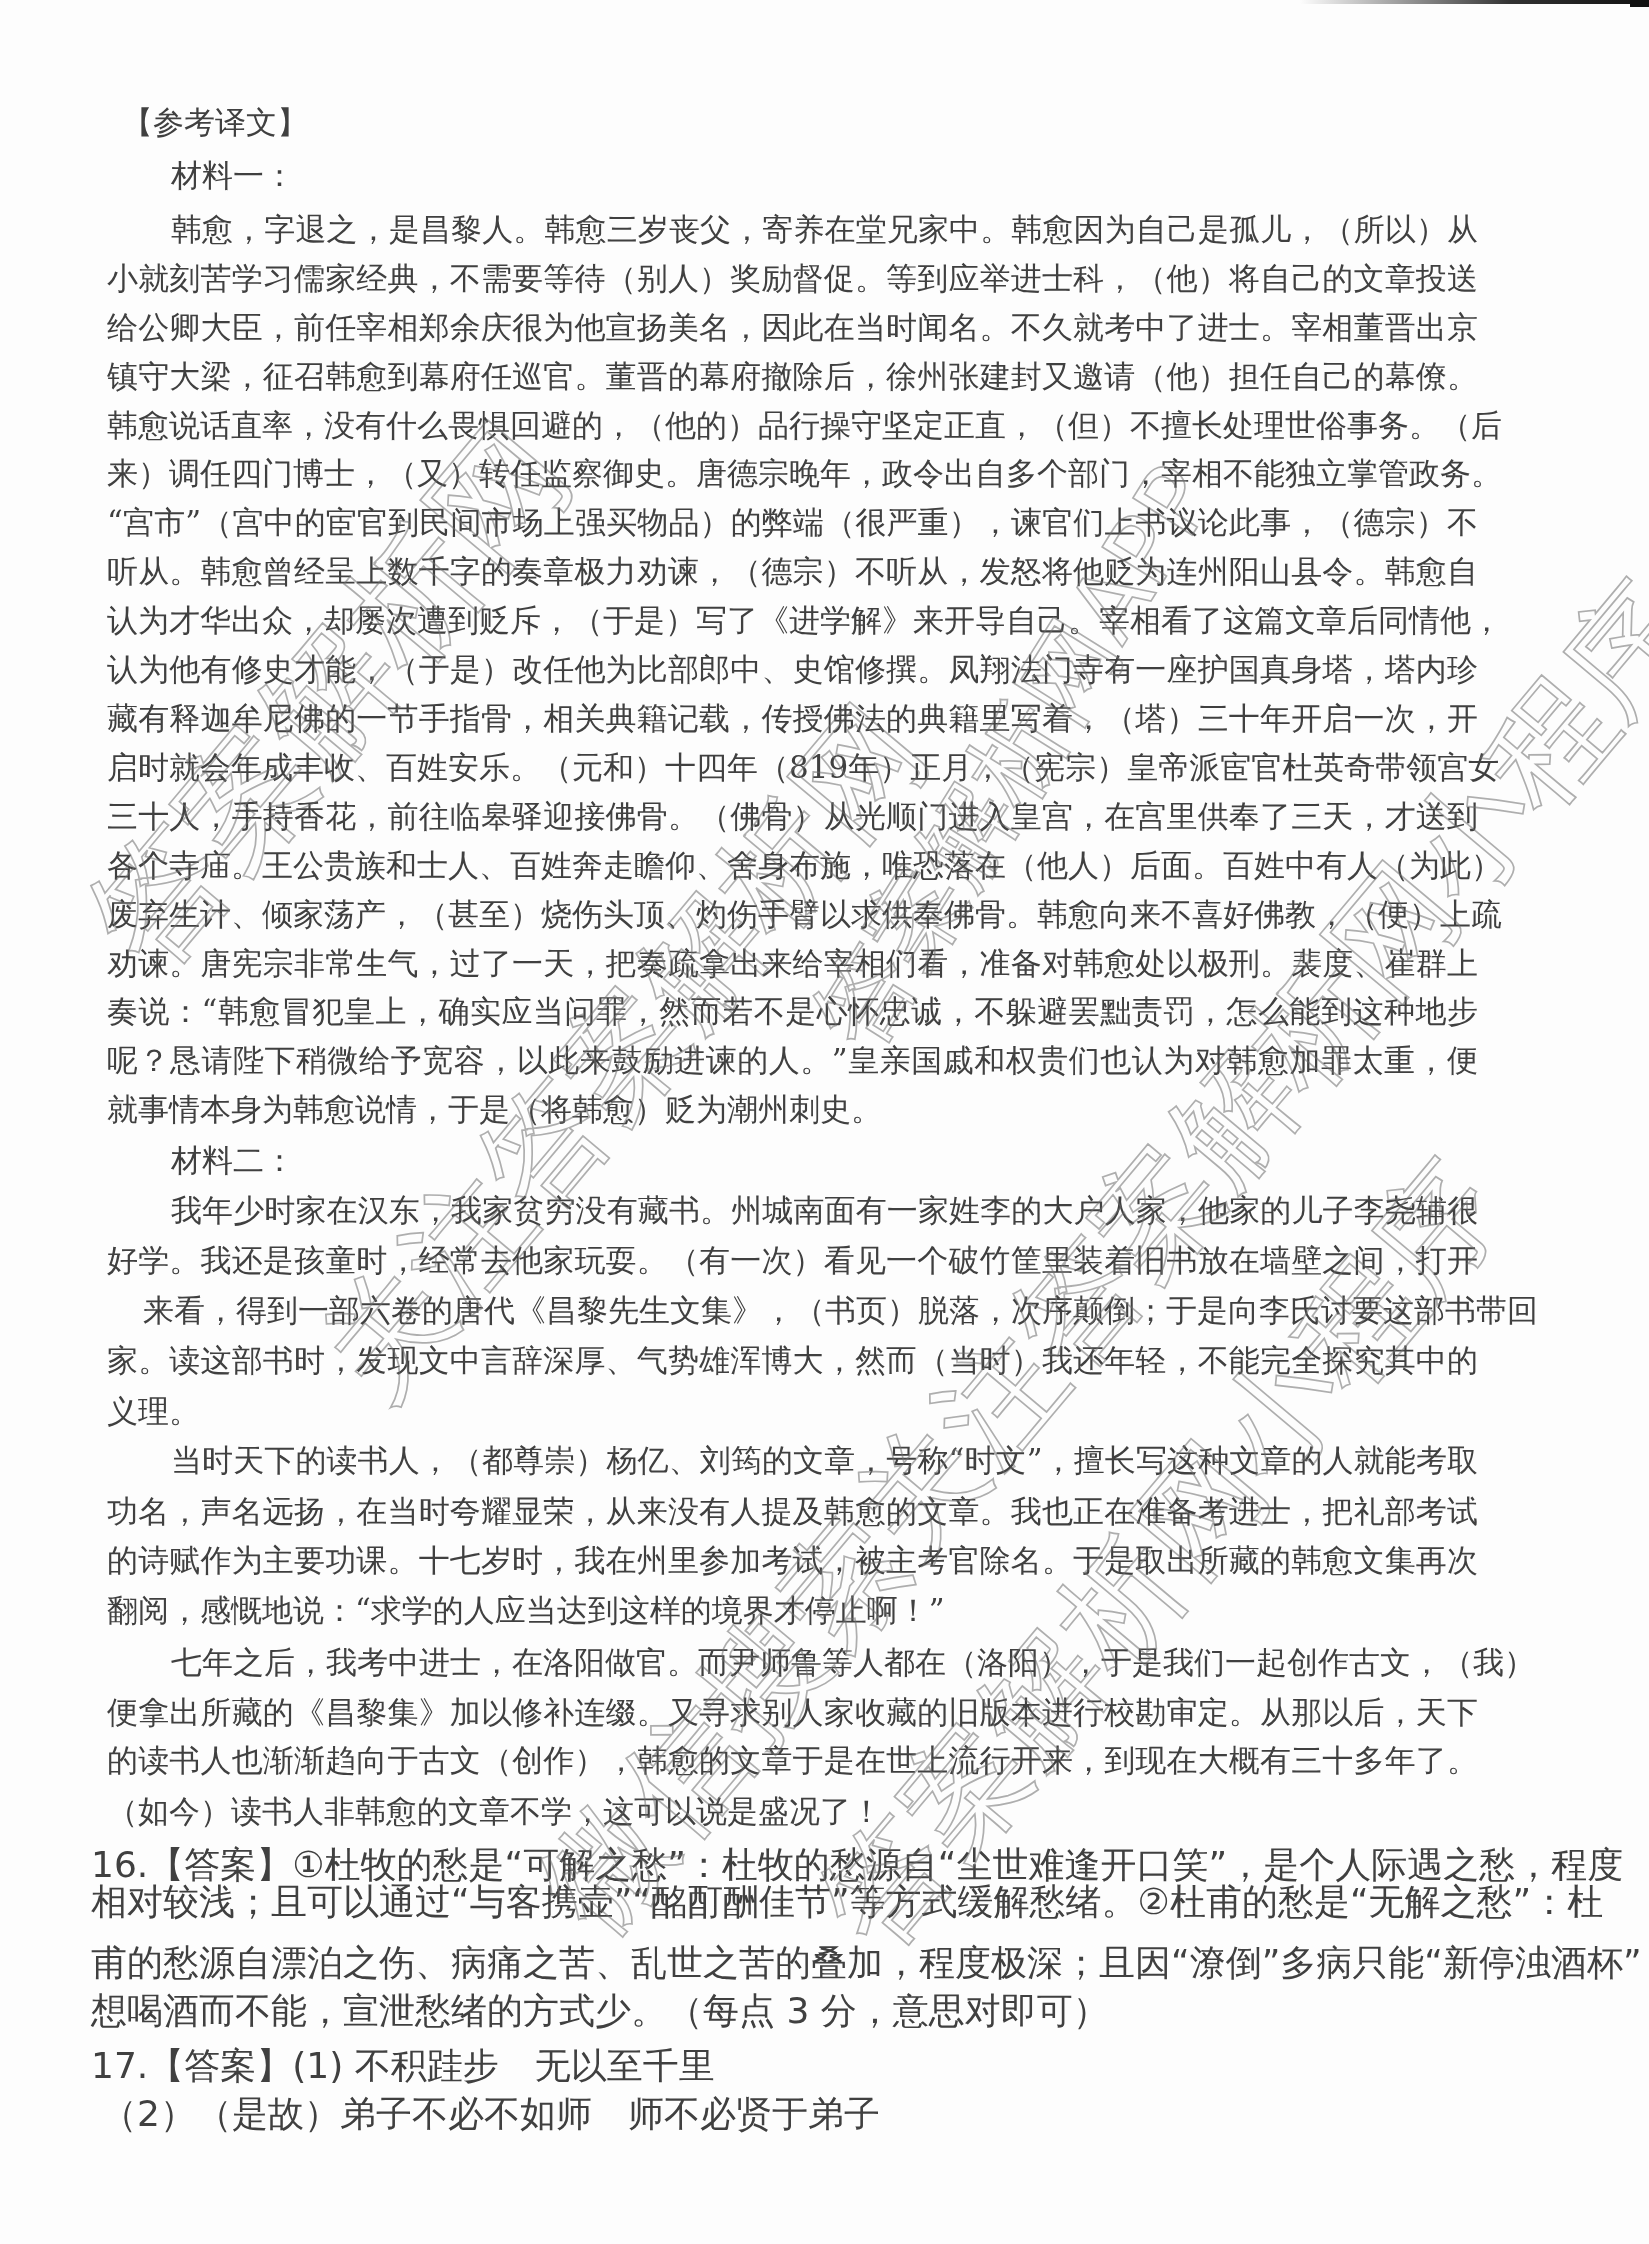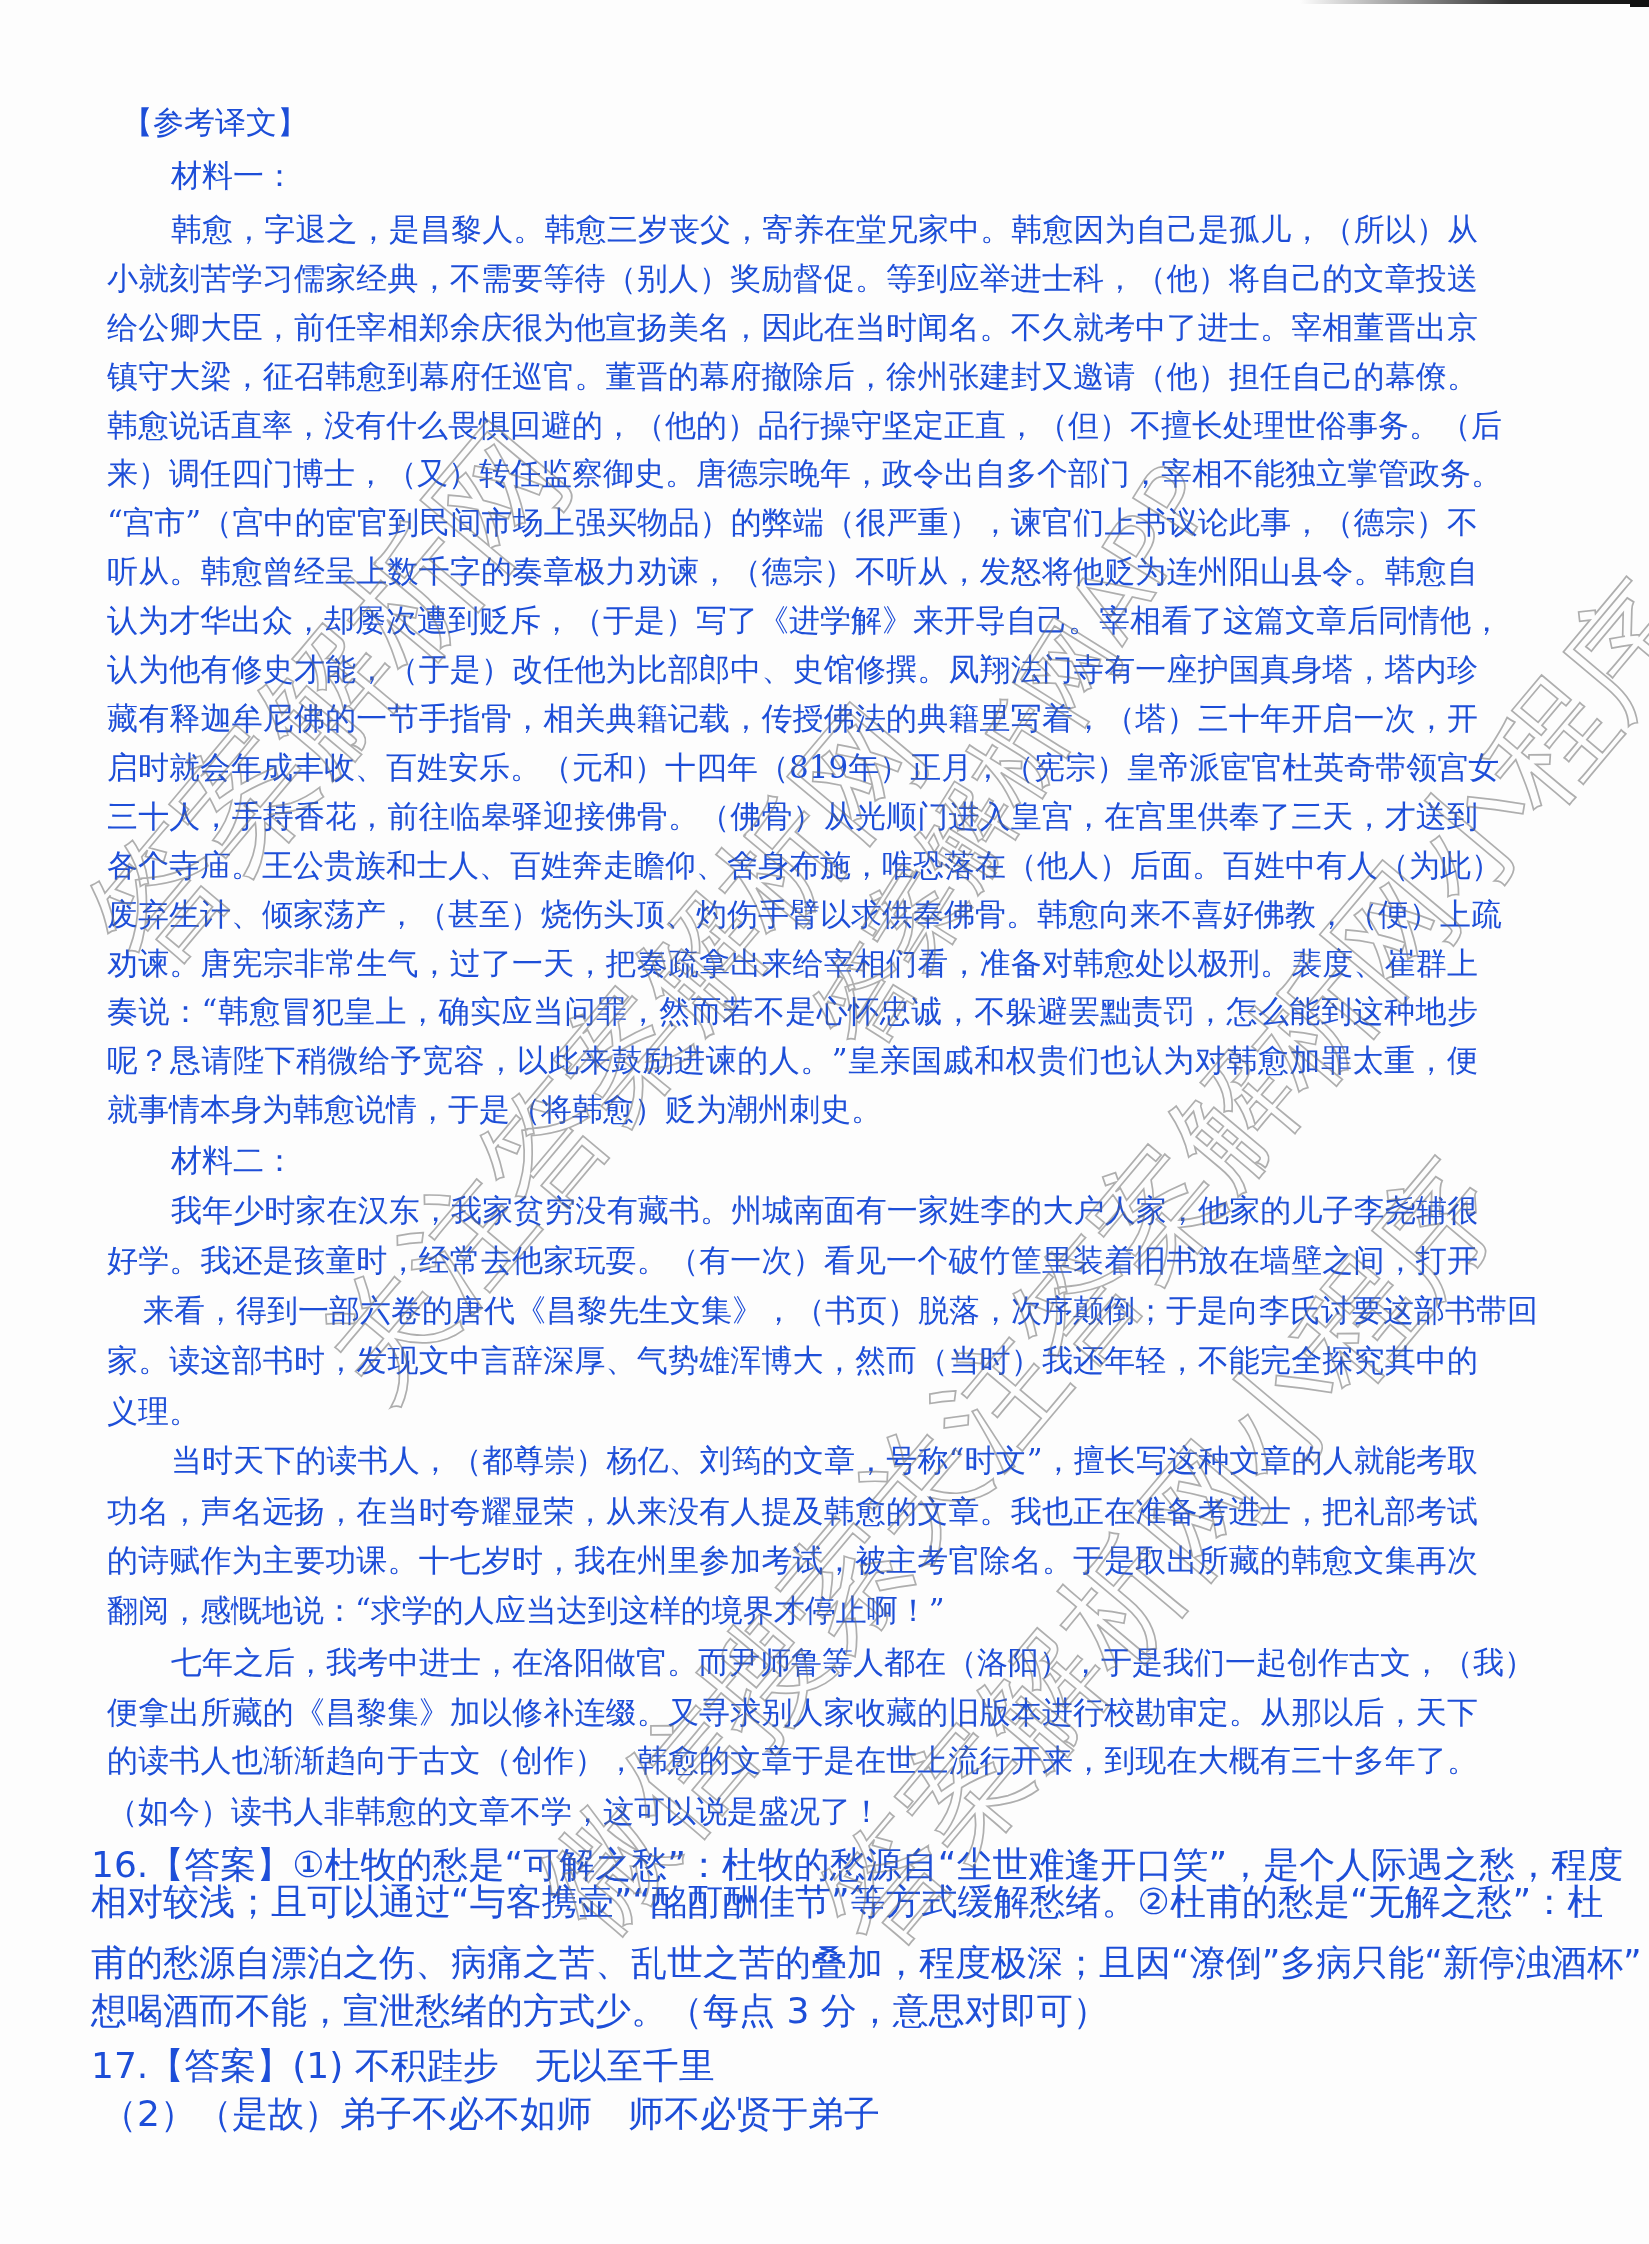--- a/index.html
+++ b/index.html
@@ -8,21 +8,21 @@
   .scan-edge { position: absolute; top: 0; right: 0; width: 349px; height: 3.5px; background: linear-gradient(90deg, rgba(0,0,0,0), #333 60%, #111); }
   .scan-corner { position: absolute; top: 0; right: 0; width: 19px; height: 7px; background: #111; }
   .line {
     position: absolute;
     left: 107px;
     width: 1371px;
     height: 42px;
     font-family: "DejaVu Serif", "Liberation Serif", serif;
     font-size: 31px;
     line-height: 42px;
-    color: #1d4ed8;
+    color: #404040;
     white-space: nowrap;
     text-align: justify;
     text-align-last: justify;
     letter-spacing: 0px;
   }
   .line.short { text-align-last: left; }
   .line.indent { left: 171px; width: 1307px; }
   .heading { left: 122px; width: auto; text-align-last: left; }
   .sub { left: 171px; width: auto; text-align-last: left; }
   .ans { left: 91px; width: 1387px; font-family: "DejaVu Sans", "Liberation Sans", sans-serif; font-size: 36px; }

